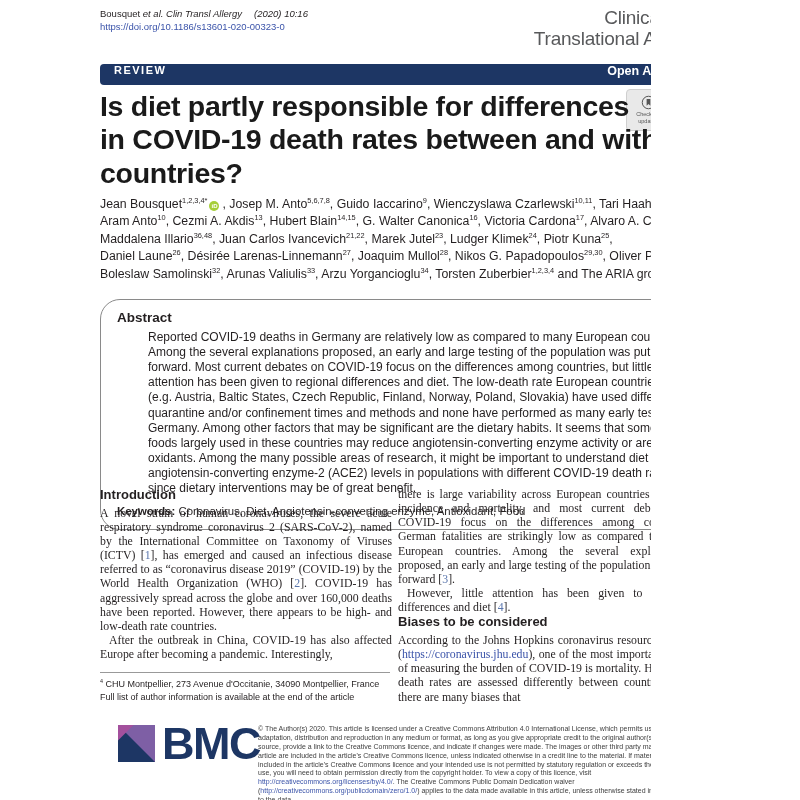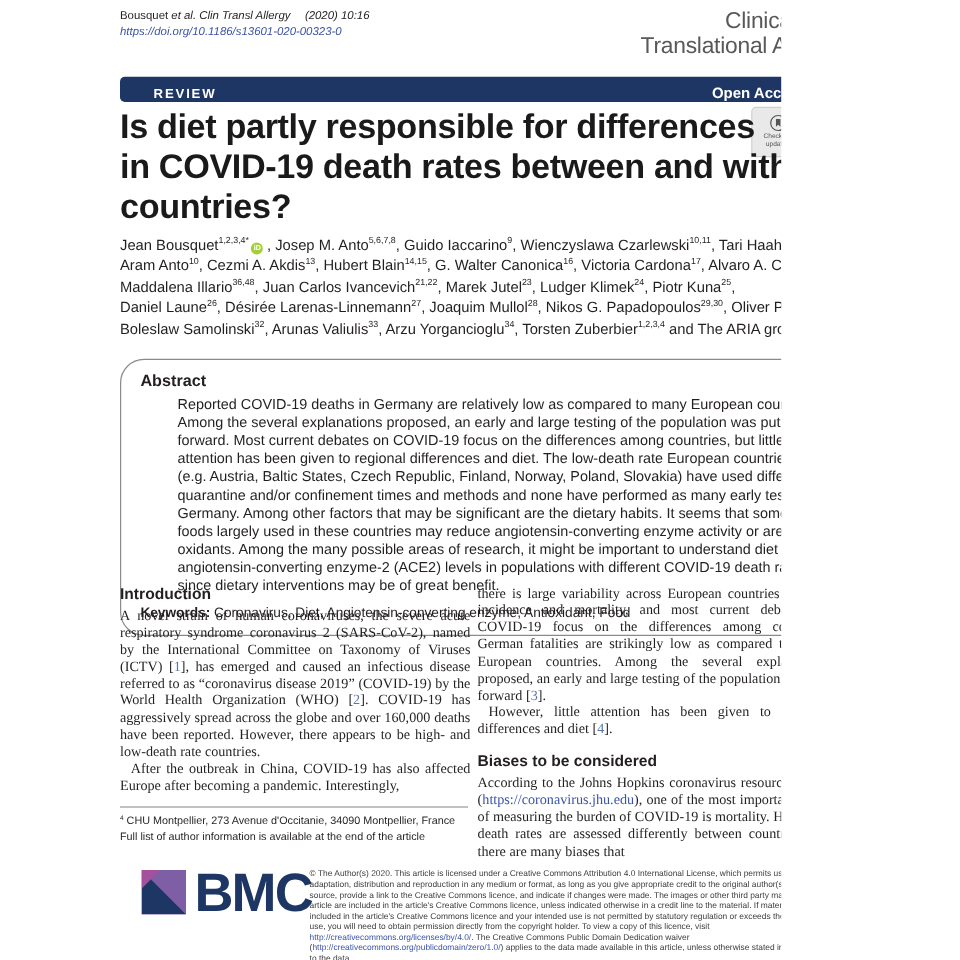--- a/index.html
+++ b/index.html
@@ -5,28 +5,28 @@
   html,body{margin:0;padding:0;background:#ffffff;}
   .page{position:relative;width:651px;height:800px;background:#fff;overflow:hidden;
         font-family:"Liberation Sans",sans-serif;color:var(--text,#231f20);}
   .content{position:absolute;left:100px;top:0;width:600px;height:100%;}
 
   
   .hdr{position:absolute;top:8px;left:0;width:100%;display:flex;justify-content:space-between;}
   .cite-line{font-size:9.5px;}
   .it{font-style:italic;}
   .cite-rest{font-style:italic;margin-left:12px;}
-  .doi{font-size:9.5px;margin-top:2px;font-style:italic;}
+  .doi{font-size:9.5px;margin-top:2px;}
   .link{color:var(--link,#3a53a9);}
   .hdr-right{font-size:19px;color:var(--journalgray,#58595b);text-align:right;line-height:1.08;letter-spacing:-0.2px;}
 
   
   .bar{position:absolute;top:64px;left:0;width:600px;height:21px;background:var(--navy,#1d3664);
-       border-radius:4px;color:#fff;display:flex;align-items:flex-end;justify-content:space-between;
-       padding:0 28px;box-sizing:border-box;}
+       border-radius:4px;color:#fff;display:flex;align-items:flex-start;justify-content:space-between;
+       padding:0 14px;box-sizing:border-box;}
   .bar-left{font-size:11px;font-weight:700;letter-spacing:1.5px;}
   .bar-right{font-size:12.5px;font-weight:700;}
 
   
   .badge{position:absolute;top:89px;right:30px;width:42px;height:40px;background:var(--badgegray,#e9e9e9);
          border:1px solid #cfcfcf;border-radius:4px;display:flex;flex-direction:column;align-items:center;
          justify-content:center;cursor:pointer;}
   .badge-txt{font-size:5.5px;color:#555;text-align:center;line-height:1.3;margin-top:1px;}
 
   
@@ -41,21 +41,21 @@
   .abs{position:absolute;top:299px;left:0;width:600px;box-sizing:border-box;border:1px solid #8a8a8a;
        border-radius:20px;padding:10px 16px 12px;min-height:180px;}
   .abs-h{font-size:13.5px;font-weight:700;margin-bottom:5px;}
   .abs-p{font-size:12px;line-height:1.26;margin-left:31px;}
   .abs-k{font-size:11.4px;margin-top:9px;}
 
   
   .cols{position:absolute;top:487px;left:0;width:600px;display:flex;gap:6px;}
   .col{width:292px;font-family:"Liberation Serif",serif;font-size:11.8px;line-height:1.2;text-align:justify;}
   .sec-h{font-family:"Liberation Sans",sans-serif;font-size:13px;font-weight:700;margin:0 0 3px;text-align:left;}
-  .sec-h.mt{margin-top:12px;}
+  .sec-h.mt{}
   .bp{margin:0;}
   .ind{text-indent:9px;}
   .cite{color:var(--citeblue,#5a76ad);}
 
   
   .fnote{position:absolute;top:672px;left:0;width:290px;}
   .fn-line{border-top:1px solid #999;width:100%;margin-bottom:5px;}
   .fn-t{font-size:9px;line-height:1.45;}
 
   

